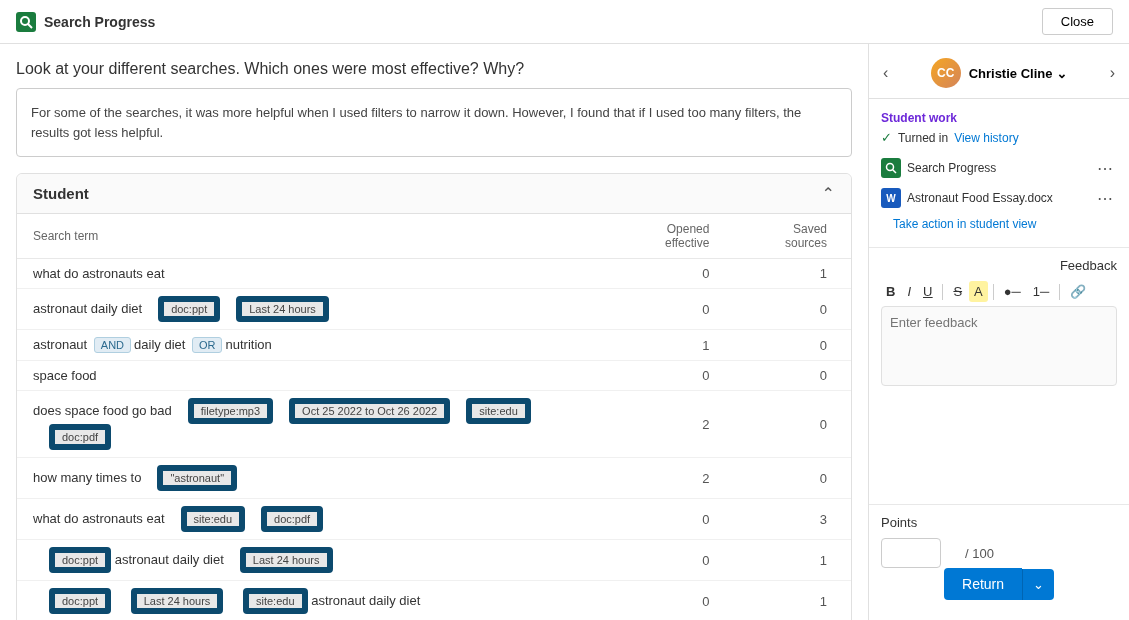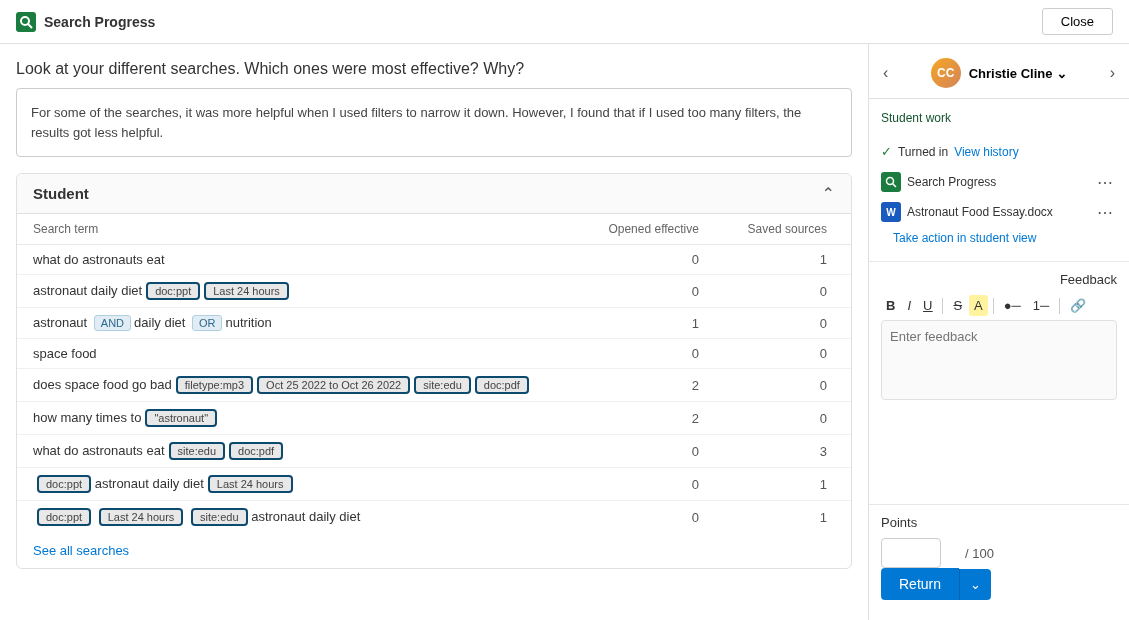--- a/index.html
+++ b/index.html
@@ -48,23 +48,23 @@
       text-align: left; font-size: 12px; color: #666; font-weight: 500;
       padding: 8px 16px; border-bottom: 1px solid #e8e8e8; background: #fff;
     }
     .searches-table th.right { text-align: right; padding-right: 24px; }
     .searches-table td { padding: 7px 16px; border-bottom: 1px solid #f0f0f0; vertical-align: middle; font-size: 13px; }
     .searches-table td.right { text-align: right; padding-right: 24px; color: #555; }
     .searches-table tr:last-child td { border-bottom: none; }
 
     
     .tag {
-      display: inline-block; background: #e8e8e8; border: 2px solid #0c4a6e;
+      display: inline-block; background: #e8e8e8; border: 6px solid #0c4a6e;
       border-radius: 4px; padding: 1px 7px; font-size: 11px; color: #444;
-      margin-left: 4px; white-space: nowrap;
+      margin-left: 16px; white-space: nowrap;
     }
     .tag-operator {
       display: inline-block; background: #e1ecf4; border: 1px solid #b0cfe0;
       border-radius: 3px; padding: 1px 6px; font-size: 11px; color: #2c6a8e;
       margin: 0 3px;
     }
 
     
     .see-all-link { padding: 10px 16px; display: block; color: #0078d4; text-decoration: none; font-size: 13px; }
 
@@ -72,21 +72,21 @@
     .right-panel { width: 260px; padding: 10px 0; overflow-y: auto; display: flex; flex-direction: column; }
 
     
     .student-nav { display: flex; align-items: center; justify-content: space-between; padding: 4px 10px 10px 10px; border-bottom: 1px solid #e0e0e0; }
     .student-nav-center { display: flex; align-items: center; gap: 8px; }
     .student-name-btn { background: none; border: none; font-size: 13px; font-weight: 600; cursor: pointer; display: flex; align-items: center; gap: 4px; }
     .nav-arrow { background: none; border: none; cursor: pointer; color: #555; font-size: 16px; padding: 4px; }
 
     
     .student-work-section { padding: 12px 12px 8px 12px; border-bottom: 1px solid #e8e8e8; }
-    .section-label { font-size: 12px; color: #14532d; margin-bottom: 19px; }
+    .section-label { font-size: 12px; color: #6d28d9; margin-bottom: 5px; font-weight: bold; }
     .turned-in-row { display: flex; align-items: center; gap: 6px; font-size: 12px; color: #333; margin-bottom: 8px; }
     .check-icon { color: #1a7c3e; font-size: 13px; }
     .view-history-link { color: #0078d4; text-decoration: none; font-size: 12px; }
 
     
     .file-item { display: flex; align-items: center; justify-content: space-between; padding: 5px 0; }
     .file-item-left { display: flex; align-items: center; gap: 6px; }
     .file-icon-search { width: 20px; height: 20px; background: #1a7c3e; border-radius: 3px; display: flex; align-items: center; justify-content: center; }
     .file-icon-search svg { width: 12px; height: 12px; fill: white; }
     .file-icon-word { width: 20px; height: 20px; background: #185abd; border-radius: 3px; display: flex; align-items: center; justify-content: center; font-size: 10px; font-weight: 700; color: white; }
@@ -114,21 +114,21 @@
     .points-section { padding: 10px 12px 10px 12px; }
     .points-label { font-size: 13px; font-weight: 500; margin-bottom: 8px; }
     .points-row { display: flex; align-items: center; gap: 24px; margin-bottom: 0; }
     .points-input {
       width: 60px; height: 30px; border: 1px solid #ccc; border-radius: 4px;
       text-align: center; font-size: 14px; outline: none;
     }
     .points-max { font-size: 13px; color: #555; }
 
     
-    .return-row { display: flex; align-items: center; gap: 0; }
+    .return-row { display: flex; align-items: center; gap: 0; justify-content: center; }
     .return-btn {
       background: #0078d4; color: white; border: none; padding: 8px 18px;
       border-radius: 4px 0 0 4px; cursor: pointer; font-size: 14px; font-weight: 500;
     }
     .return-dropdown-btn {
       background: #0078d4; color: white; border: none; border-left: 1px solid #0065b3;
       padding: 8px 10px; border-radius: 0 4px 4px 0; cursor: pointer; font-size: 13px;
     }
 
     

